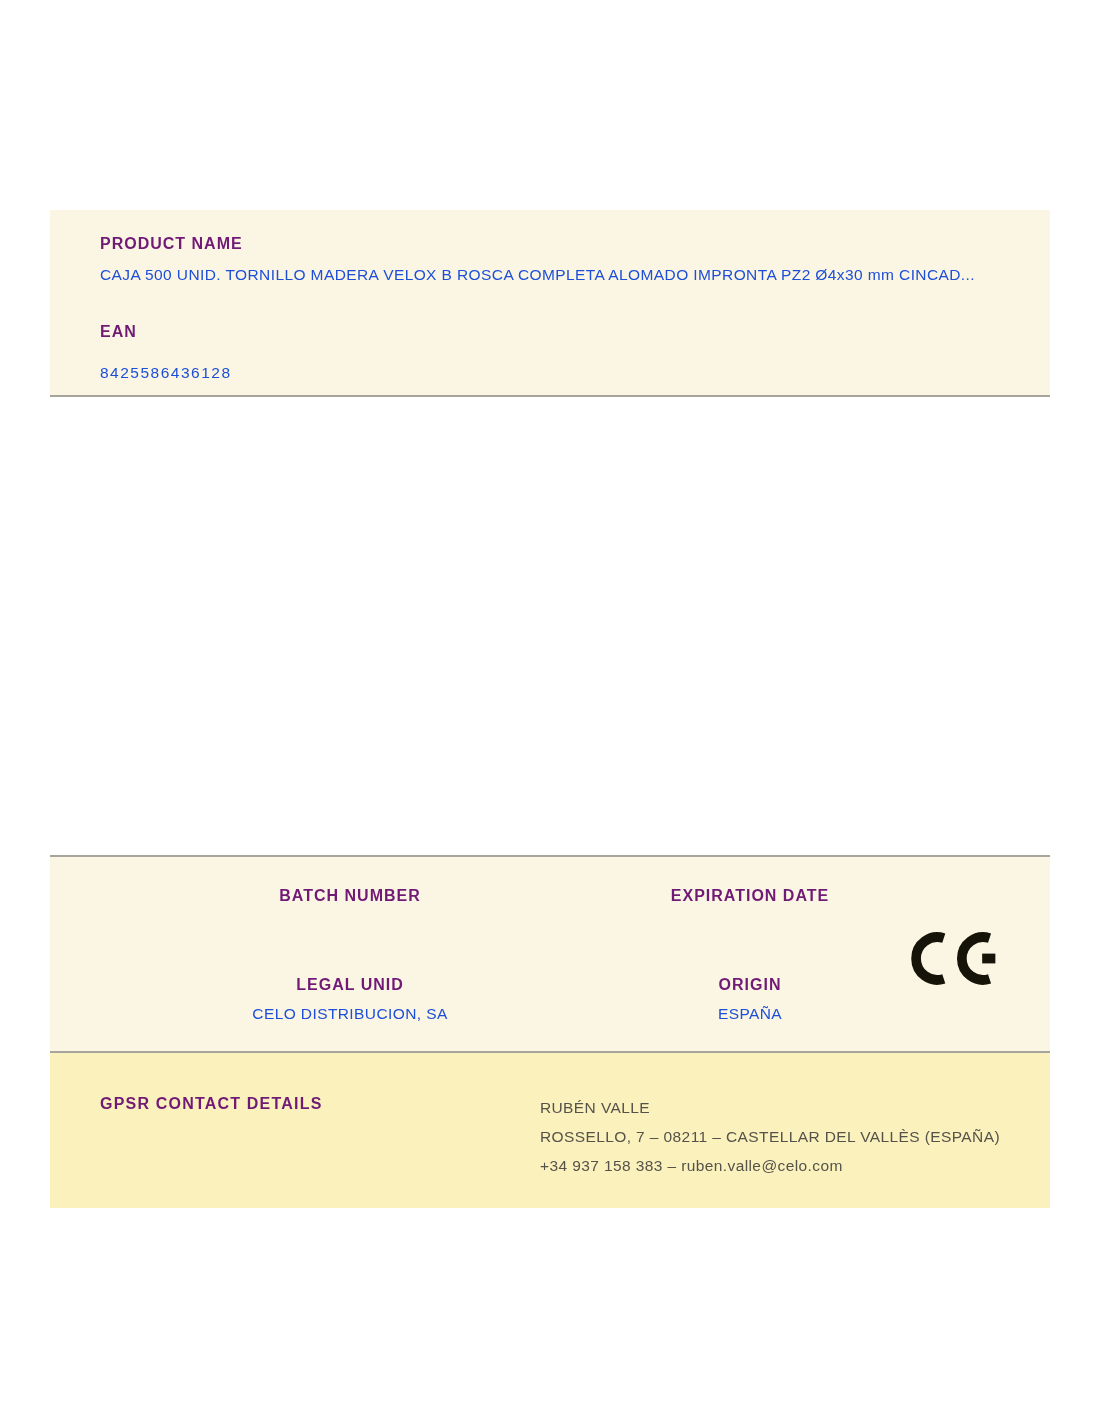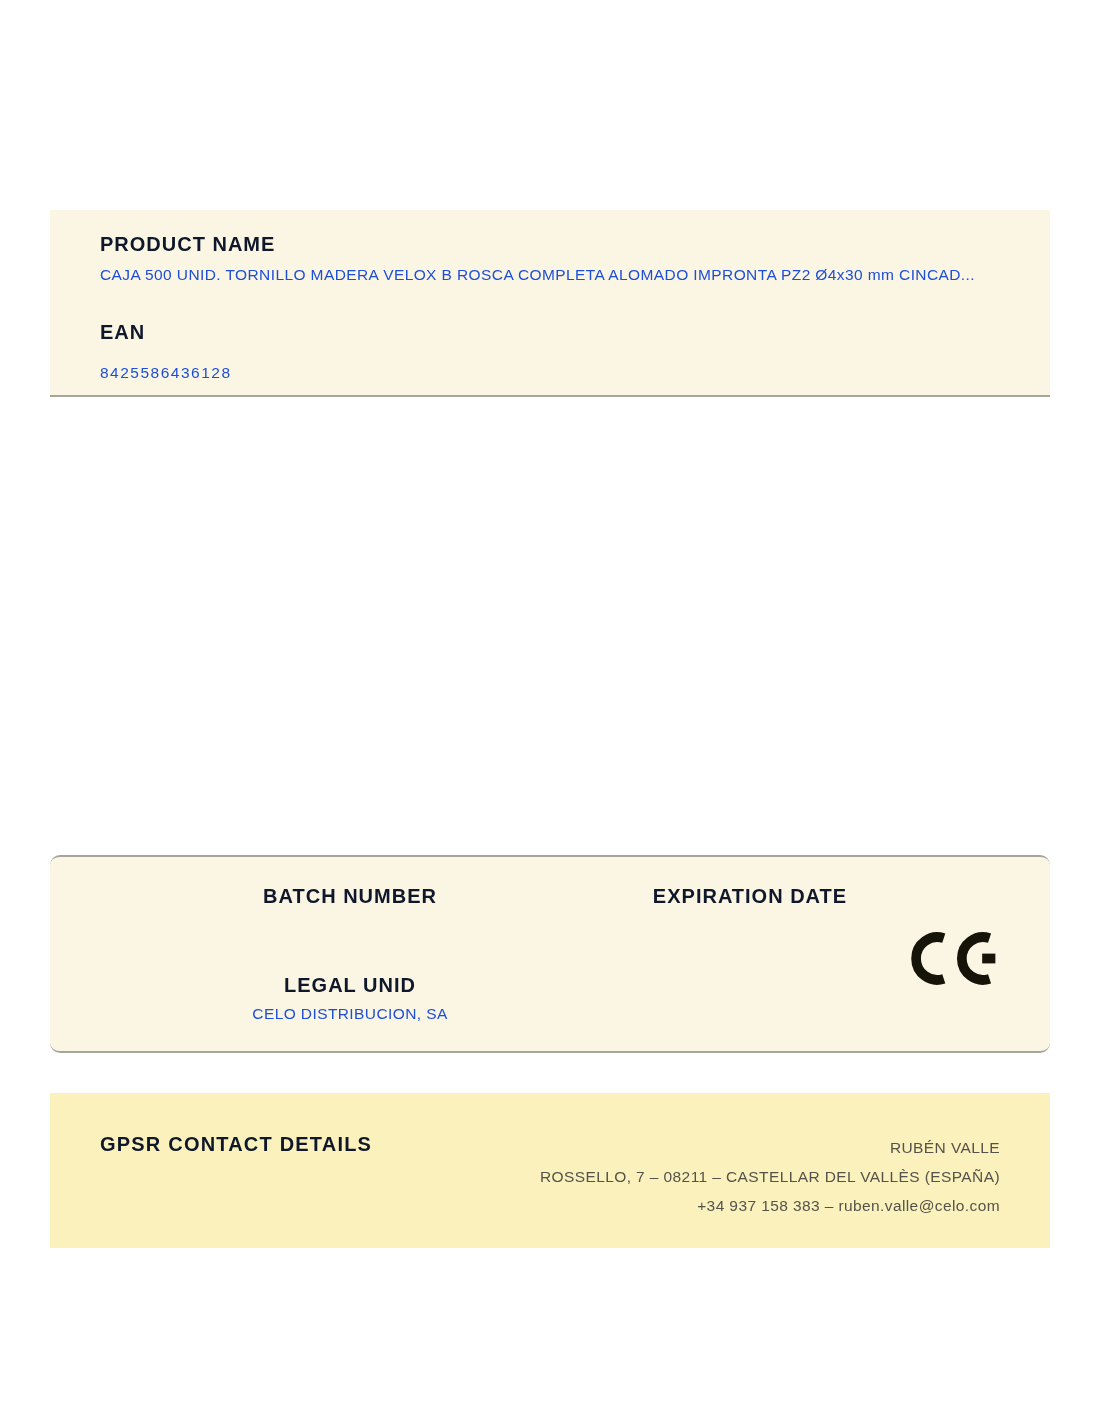--- a/index.html
+++ b/index.html
@@ -23,24 +23,24 @@
 
   
   .panel-product {
     top: 210px;
     height: 187px;
     border-bottom: 2px solid #a7a59b;
   }
   .panel-product .abs { position: absolute; left: 50px; right: 50px; }
 
   .field-label {
-    font-size: 20px;
+    font-size: 16px;
     font-weight: 700;
     letter-spacing: 1px;
-    color: #0f172a;
+    color: #701a75;
     line-height: 20px;
   }
   .field-value {
     font-size: 15.5px;
     letter-spacing: 0.4px;
     color: #1d4ed8;
     line-height: 20px;
     white-space: nowrap;
   }
 
@@ -48,21 +48,20 @@
   .pn-value { top: 55px; }
   .ean-label { top: 112px; }
   .ean-value { top: 145px; letter-spacing: 1.5px; margin-top: 8px; }
 
   
   .panel-batch {
     top: 855px;
     height: 198px;
     border-top: 2px solid #a7a59b;
     border-bottom: 2px solid #a7a59b;
-    border-radius: 10px;
   }
   .panel-batch .row {
     position: absolute;
     left: 50px;
     width: 900px;
     display: flex;
   }
   .row-top { top: 29px; }
   .row-bottom { top: 118px; }
   .col-left { width: 500px; text-align: center; }
@@ -74,35 +73,34 @@
     position: absolute;
     top: 73px;
     right: 52px;
     width: 88px;
     height: 57px;
   }
   .ce-mark svg { display: block; width: 100%; height: 100%; }
 
   
   .panel-gpsr {
-    top: 1093px;
+    top: 1053px;
     height: 155px;
     background: #fbf1bd;
   }
   .gpsr-label {
     position: absolute;
     left: 50px;
     top: 41px;
     letter-spacing: 1.2px;
   }
   .gpsr-contact {
     position: absolute;
     right: 50px;
     top: 40px;
-    text-align: right;
   }
   .gpsr-contact .contact-line {
     line-height: 29px;
     font-size: 15.5px;
     letter-spacing: 0.4px;
     color: #55524a;
     white-space: nowrap;
   }
 </style>
 </head>
@@ -128,20 +126,24 @@
         <div class="field-value"></div>
       </div>
       <div class="col-ce"></div>
     </div>
 
     <div class="row row-bottom">
       <div class="col-left stacked">
         <div class="field-label">LEGAL UNID</div>
         <div class="field-value">CELO DISTRIBUCION, SA</div>
       </div>
+      <div class="col-right stacked">
+        <div class="field-label">ORIGIN</div>
+        <div class="field-value">ESPAÑA</div>
+      </div>
       <div class="col-ce"></div>
     </div>
 
     <div class="ce-mark">
       <svg viewBox="0 0 100 64" preserveAspectRatio="none" aria-hidden="true">
         <path d="M 38.4 9.2 A 24 24 0 1 0 38.4 54.8" fill="none" stroke="#161309" stroke-width="11"></path>
         <path d="M 90.4 9.2 A 24 24 0 1 0 90.4 54.8" fill="none" stroke="#161309" stroke-width="11"></path>
         <path d="M 82 32 H 97" fill="none" stroke="#161309" stroke-width="11"></path>
       </svg>
     </div>

